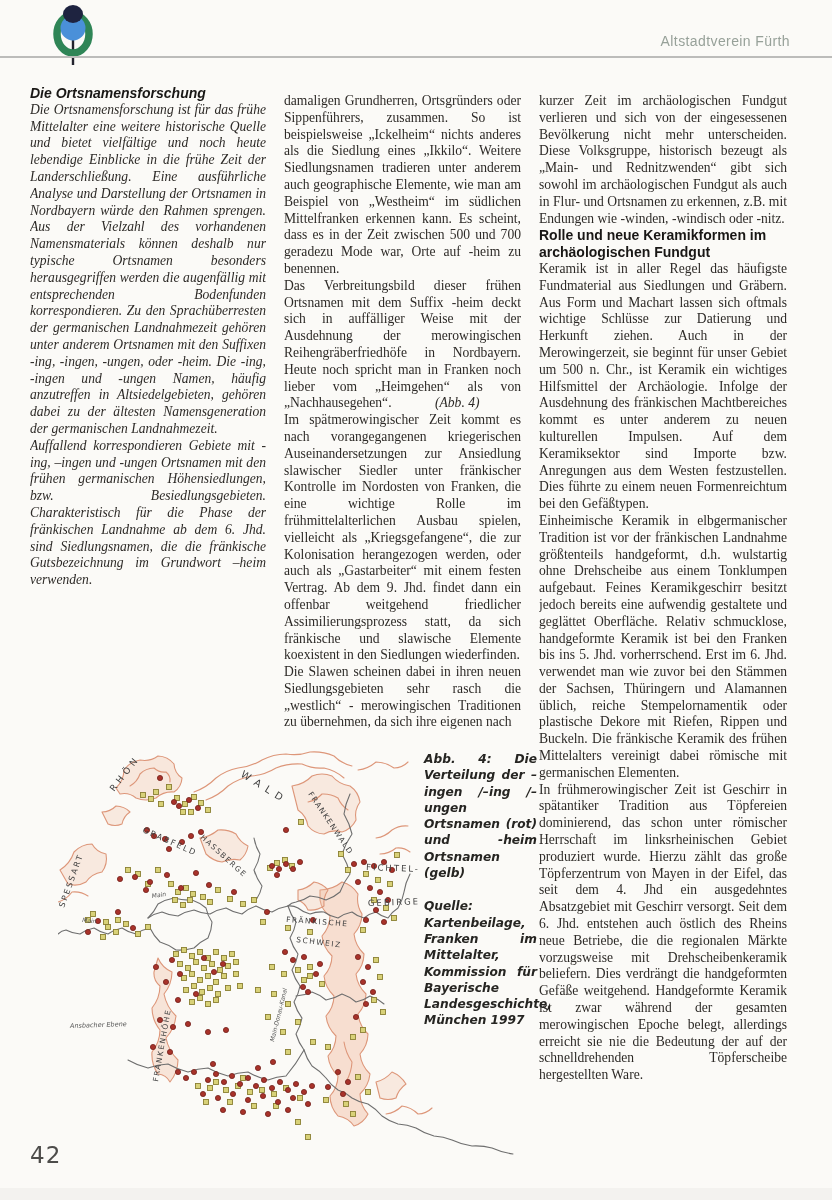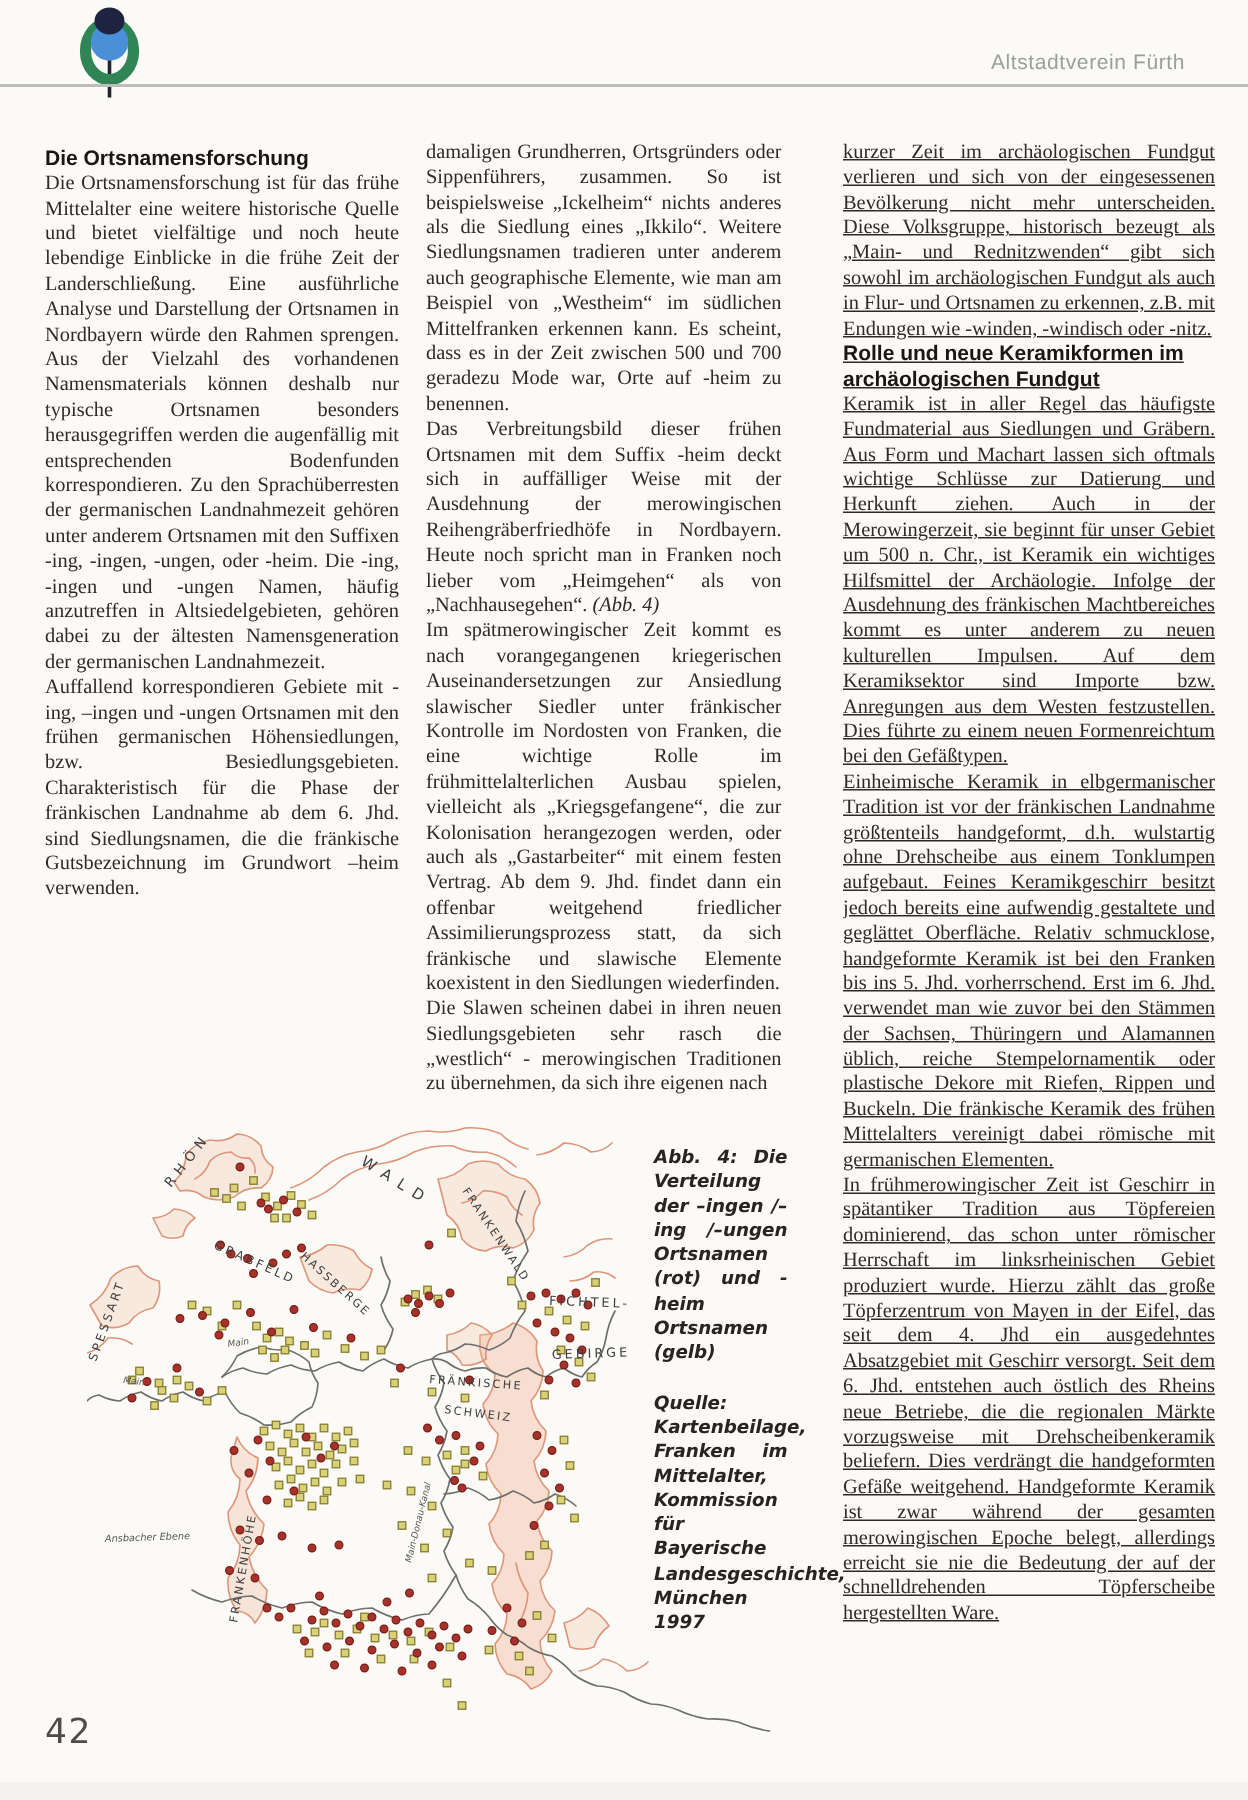--- a/index.html
+++ b/index.html
@@ -12,31 +12,31 @@
   .brand{position:absolute;top:33px;right:42px;font-family:"Liberation Sans",sans-serif;
          font-size:14px;color:#97a199;letter-spacing:.4px;margin-left:32px;}
   .hrule{position:absolute;top:56px;left:0;width:832px;height:2px;background:#bcbcba;}
 
   
   .col{position:absolute;font-size:13.6px;line-height:16.8px;color:#2d2a27;text-align:justify;
        hyphens:auto;-webkit-hyphens:auto;overflow:hidden;}
   .col p{margin:0;}
   .col h2{font-family:"Liberation Sans",sans-serif;font-size:14px;line-height:16.8px;margin:0;
           color:#191715;text-align:left;}
-  .col1{left:30px;top:97px;width:236px;height:648px;}
+  .col1{left:30px;top:85px;width:236px;height:648px;font-style:italic;}
   .col2{left:284px;top:93px;width:237px;height:650px;}
-  .col3{left:562px;top:93px;width:248px;height:1080px;text-decoration:underline;}
+  .col3{left:539px;top:93px;width:248px;height:1080px;}
   .gap-before{margin-top:17px;}
-  .ref{}
+  .ref{margin-left:40px;}
 
   
   .caption{position:absolute;left:420px;top:747px;width:121px;
            font-family:"DejaVu Sans",sans-serif;font-style:italic;font-weight:600;
            font-size:12.2px;line-height:16.3px;color:#262522;text-align:justify;}
-  .caption p{margin:16px;font-style:italic;}
+  .caption p{margin:4px;font-style:italic;}
   .caption .source{margin-top:17px;}
 
   
   .map{position:absolute;left:58px;top:742px;width:470px;height:420px;margin:0;}
 
   .pageno{position:absolute;left:30px;top:1142px;font-family:"DejaVu Sans",sans-serif;
           font-size:23px;color:#4d4c4a;letter-spacing:1px;}
 </style>
 </head>
 <body>

